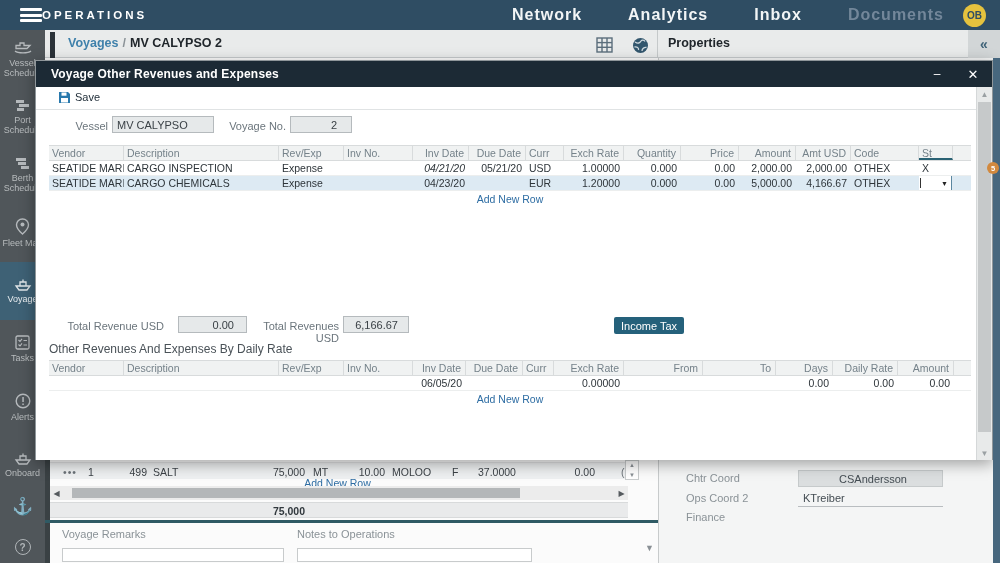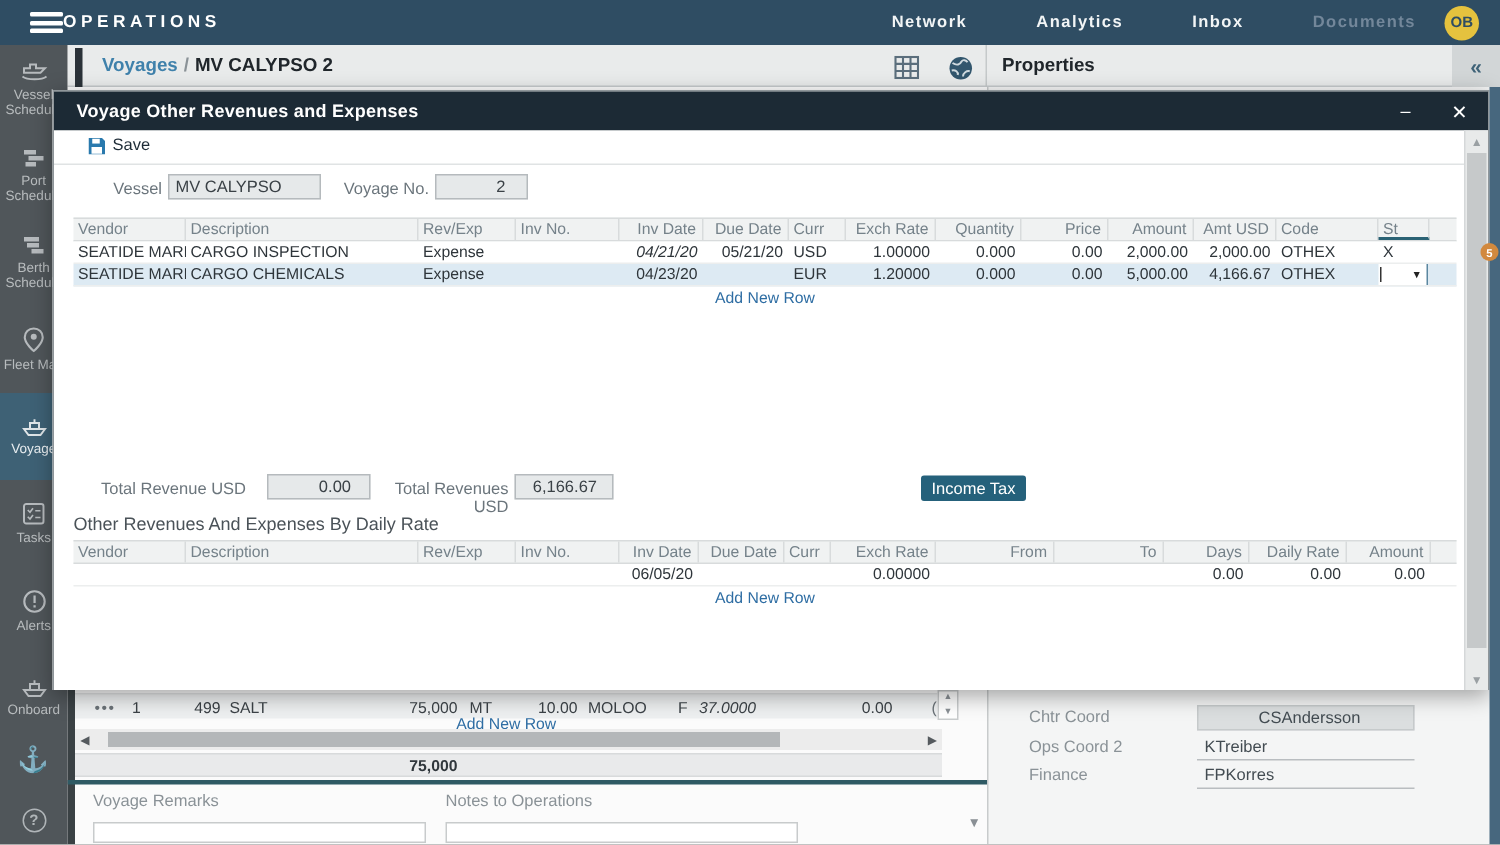--- a/index.html
+++ b/index.html
@@ -8,21 +8,21 @@
     position: relative; width: 1000px; height: 563px; overflow: hidden;
     font-family: "Liberation Sans", sans-serif; background: #fbfbfb;
     font-size: 11px; color:#333;
   }
   
   .topbar { position:absolute; left:0; top:0; width:1000px; height:30px; background:#2f4d63; display:flex; align-items:center; }
   .hamburger { width:22px; height:14px; margin-left:20px; display:flex; flex-direction:column; justify-content:space-between; cursor:pointer; }
   .hamburger i { display:block; height:3px; background:#fff; border-radius:1px; }
   .app-title { color:#fff; font-weight:bold; font-size:11.5px; letter-spacing:3px; }
   .topnav { position:absolute; right:56px; top:0; height:30px; display:flex; align-items:center; gap:46px; }
-  .topnav .nav-item { color:#f2f5f6; font-weight:bold; font-size:11px; letter-spacing:1px; cursor:pointer; }
+  .topnav .nav-item { color:#f2f5f6; font-weight:bold; font-size:16px; letter-spacing:1px; cursor:pointer; }
   .topnav .nav-item.disabled { color:#73879a; cursor:default; }
   .avatar { position:absolute; right:14px; top:4px; width:23px; height:23px; border-radius:50%; background:#e5c23e; color:#2f4d63; font-weight:bold; font-size:10px; display:flex; align-items:center; justify-content:center; }
   
   .subbar { position:absolute; left:45px; top:30px; width:955px; height:28px; background:#e9ebeb; border-bottom:1px solid #c6cacc; }
   .dark-sliver { position:absolute; left:50px; top:32px; width:5px; height:26px; background:#2b3238; }
   .breadcrumb { position:absolute; left:68px; top:36px; font-size:12.5px; font-weight:bold; }
   .breadcrumb .bc-link { color:#3f81ab; cursor:pointer; }
   .breadcrumb .bc-sep { color:#8a9297; padding:0 4px; }
   .breadcrumb .bc-cur { color:#20262b; }
   .icon-btn { position:absolute; top:37px; width:17px; height:16px; cursor:pointer; }
@@ -249,21 +249,21 @@
     <div class="cargo-row">
       <span style="left:13px;color:#6b7278;letter-spacing:1px;">•••</span>
       <span style="left:38px;">1</span>
       <span class="r-block" style="left:65px;width:32px;">499</span>
       <span style="left:103px;">SALT</span>
       <span class="r-block" style="left:185px;width:70px;">75,000</span>
       <span style="left:263px;">MT</span>
       <span class="r-block" style="left:295px;width:40px;">10.00</span>
       <span style="left:342px;">MOLOO</span>
       <span style="left:402px;">F</span>
-      <span style="left:416px;font-style:italic;">37.0000</span>
+      <span style="left:428px;">37.0000</span>
       <span class="r-block" style="left:498px;width:47px;">0.00</span>
       <span style="left:571px;color:#6b7278;">(</span>
     </div>
     <div class="mini-vscroll">
         <span>▲</span>
         <span>▼</span>
       </div>
     <div class="add-row-bg">Add New Row</div>
     <div class="hscroll">
       <div class="arr" style="left:0;">◀</div>
@@ -286,21 +286,20 @@
         <div class="prop-row" style="top: 412px; text-align: center;">
           <div class="p-label">Chtr Coord</div>
           <div class="p-value hl">CSAndersson</div>
         </div>
         <div class="prop-row" style="top: 432px;">
           <div class="p-label">Ops Coord 2</div>
           <div class="p-value">KTreiber</div>
         </div>
         <div class="prop-row" style="top: 451px;">
           <div class="p-label">Finance</div>
-          <div class="p-value">FPKorres</div>
         </div>
       </div>
   </div>
 
   <div class="right-strip"></div>
   <div class="alert-badge">5</div>
 
   <div class="modal">
     <div class="modal-header">
       <div class="modal-title">Voyage Other Revenues and Expenses</div>

